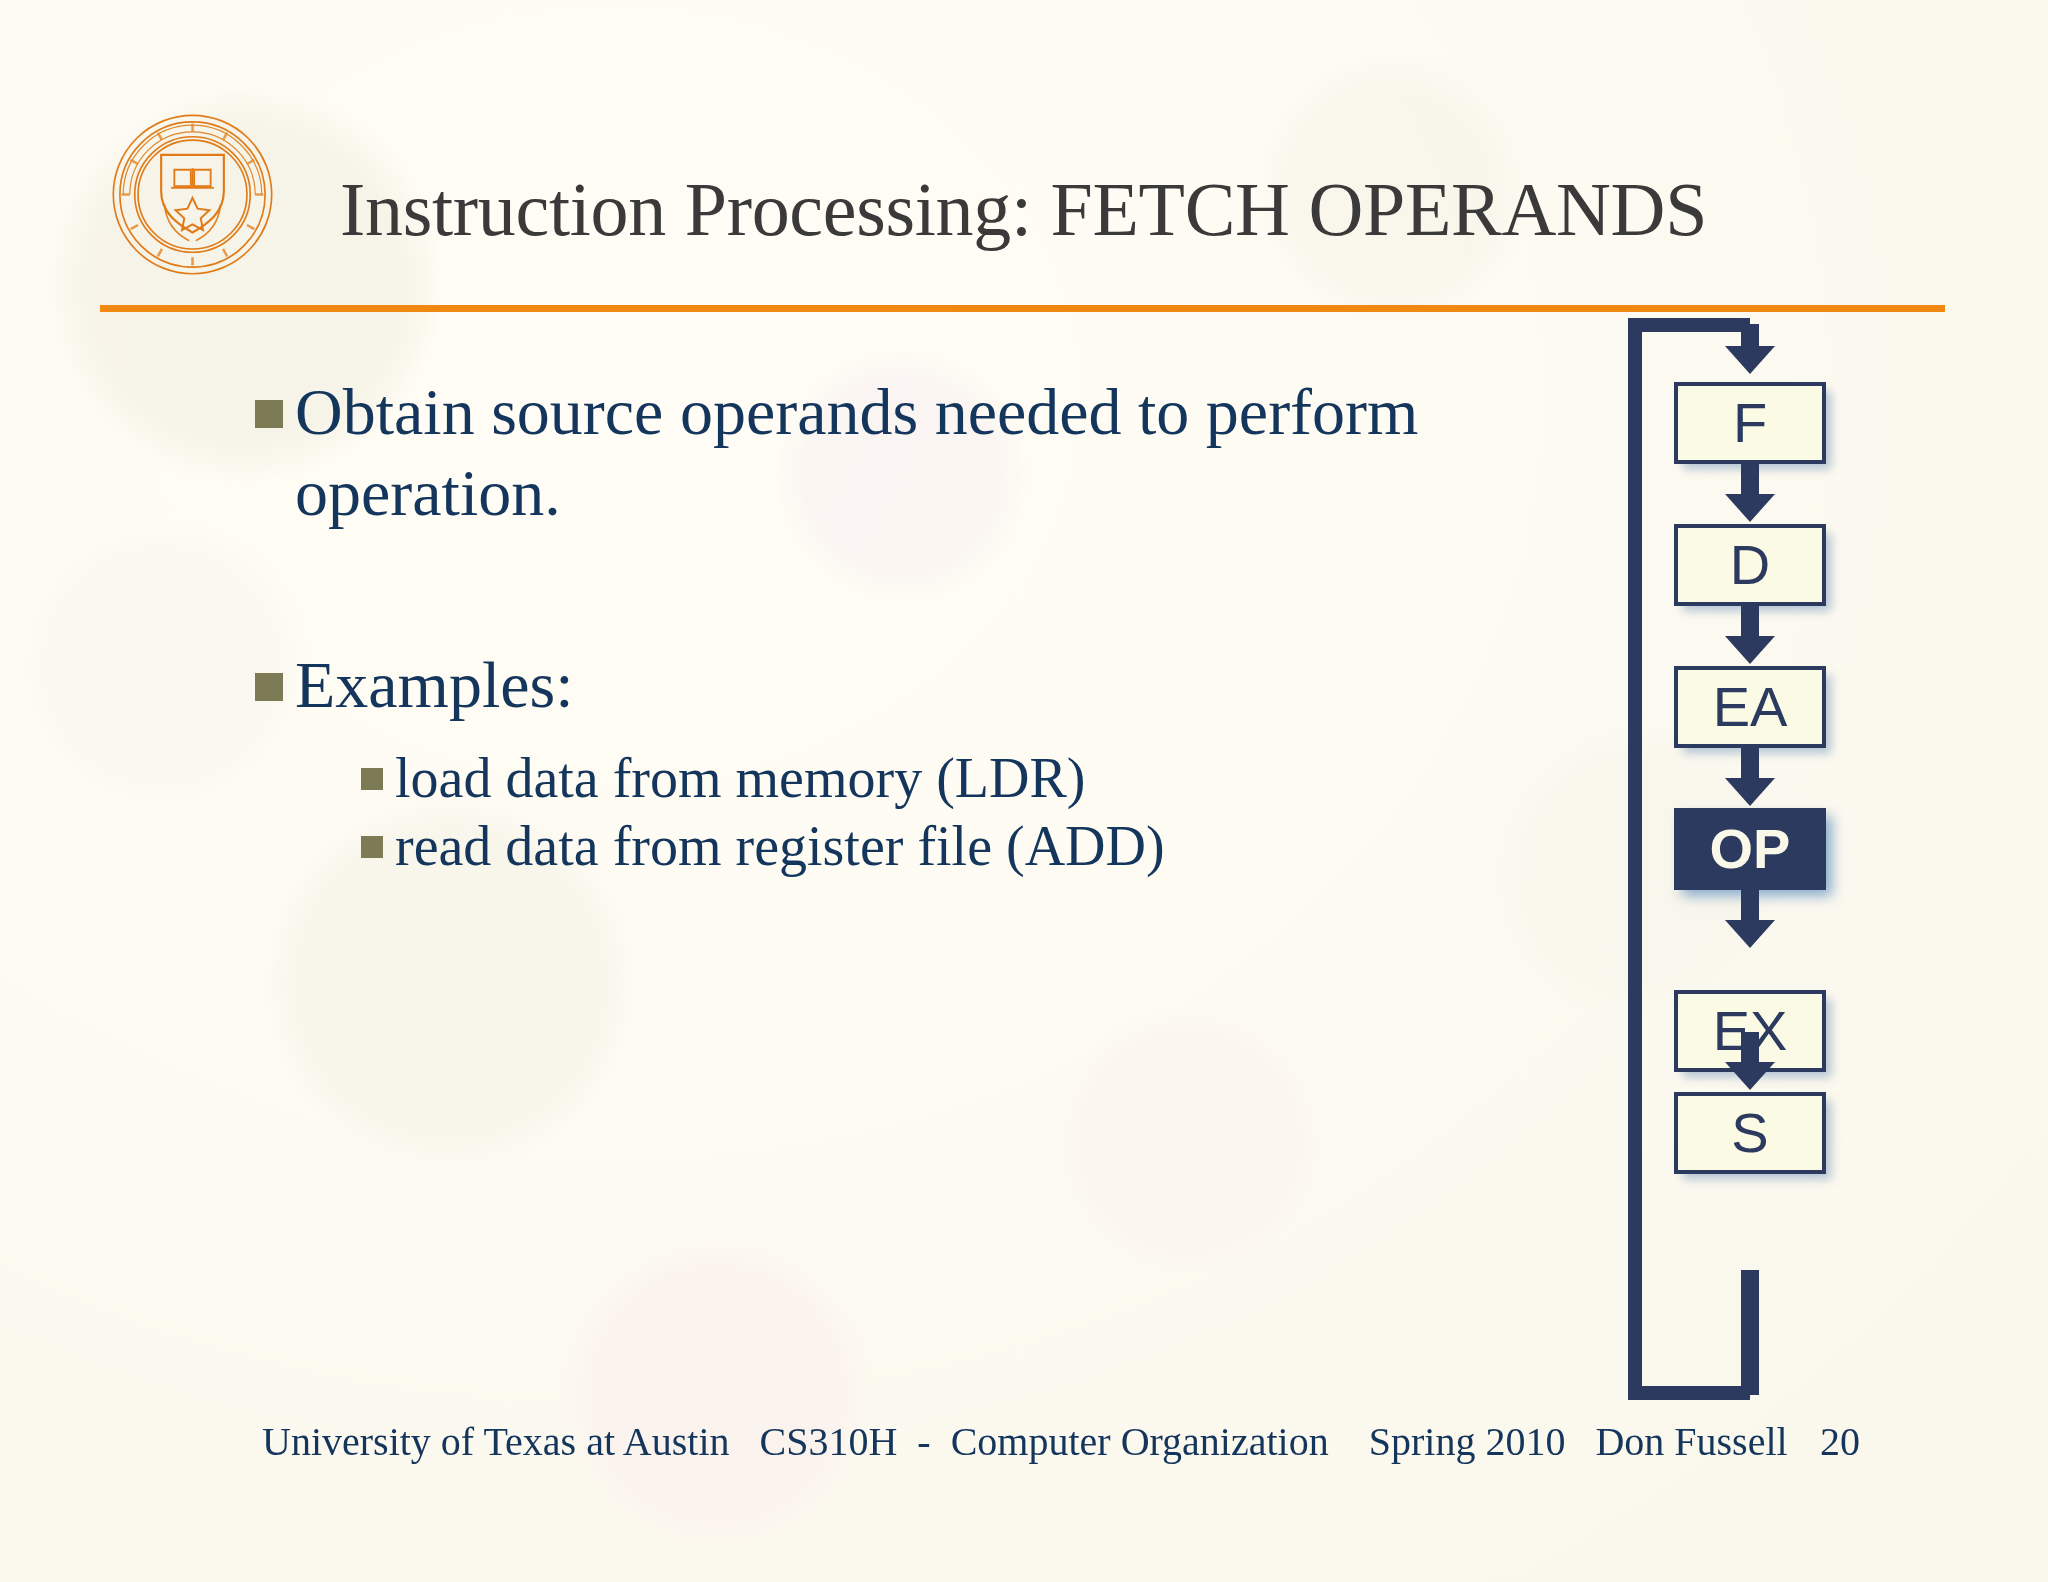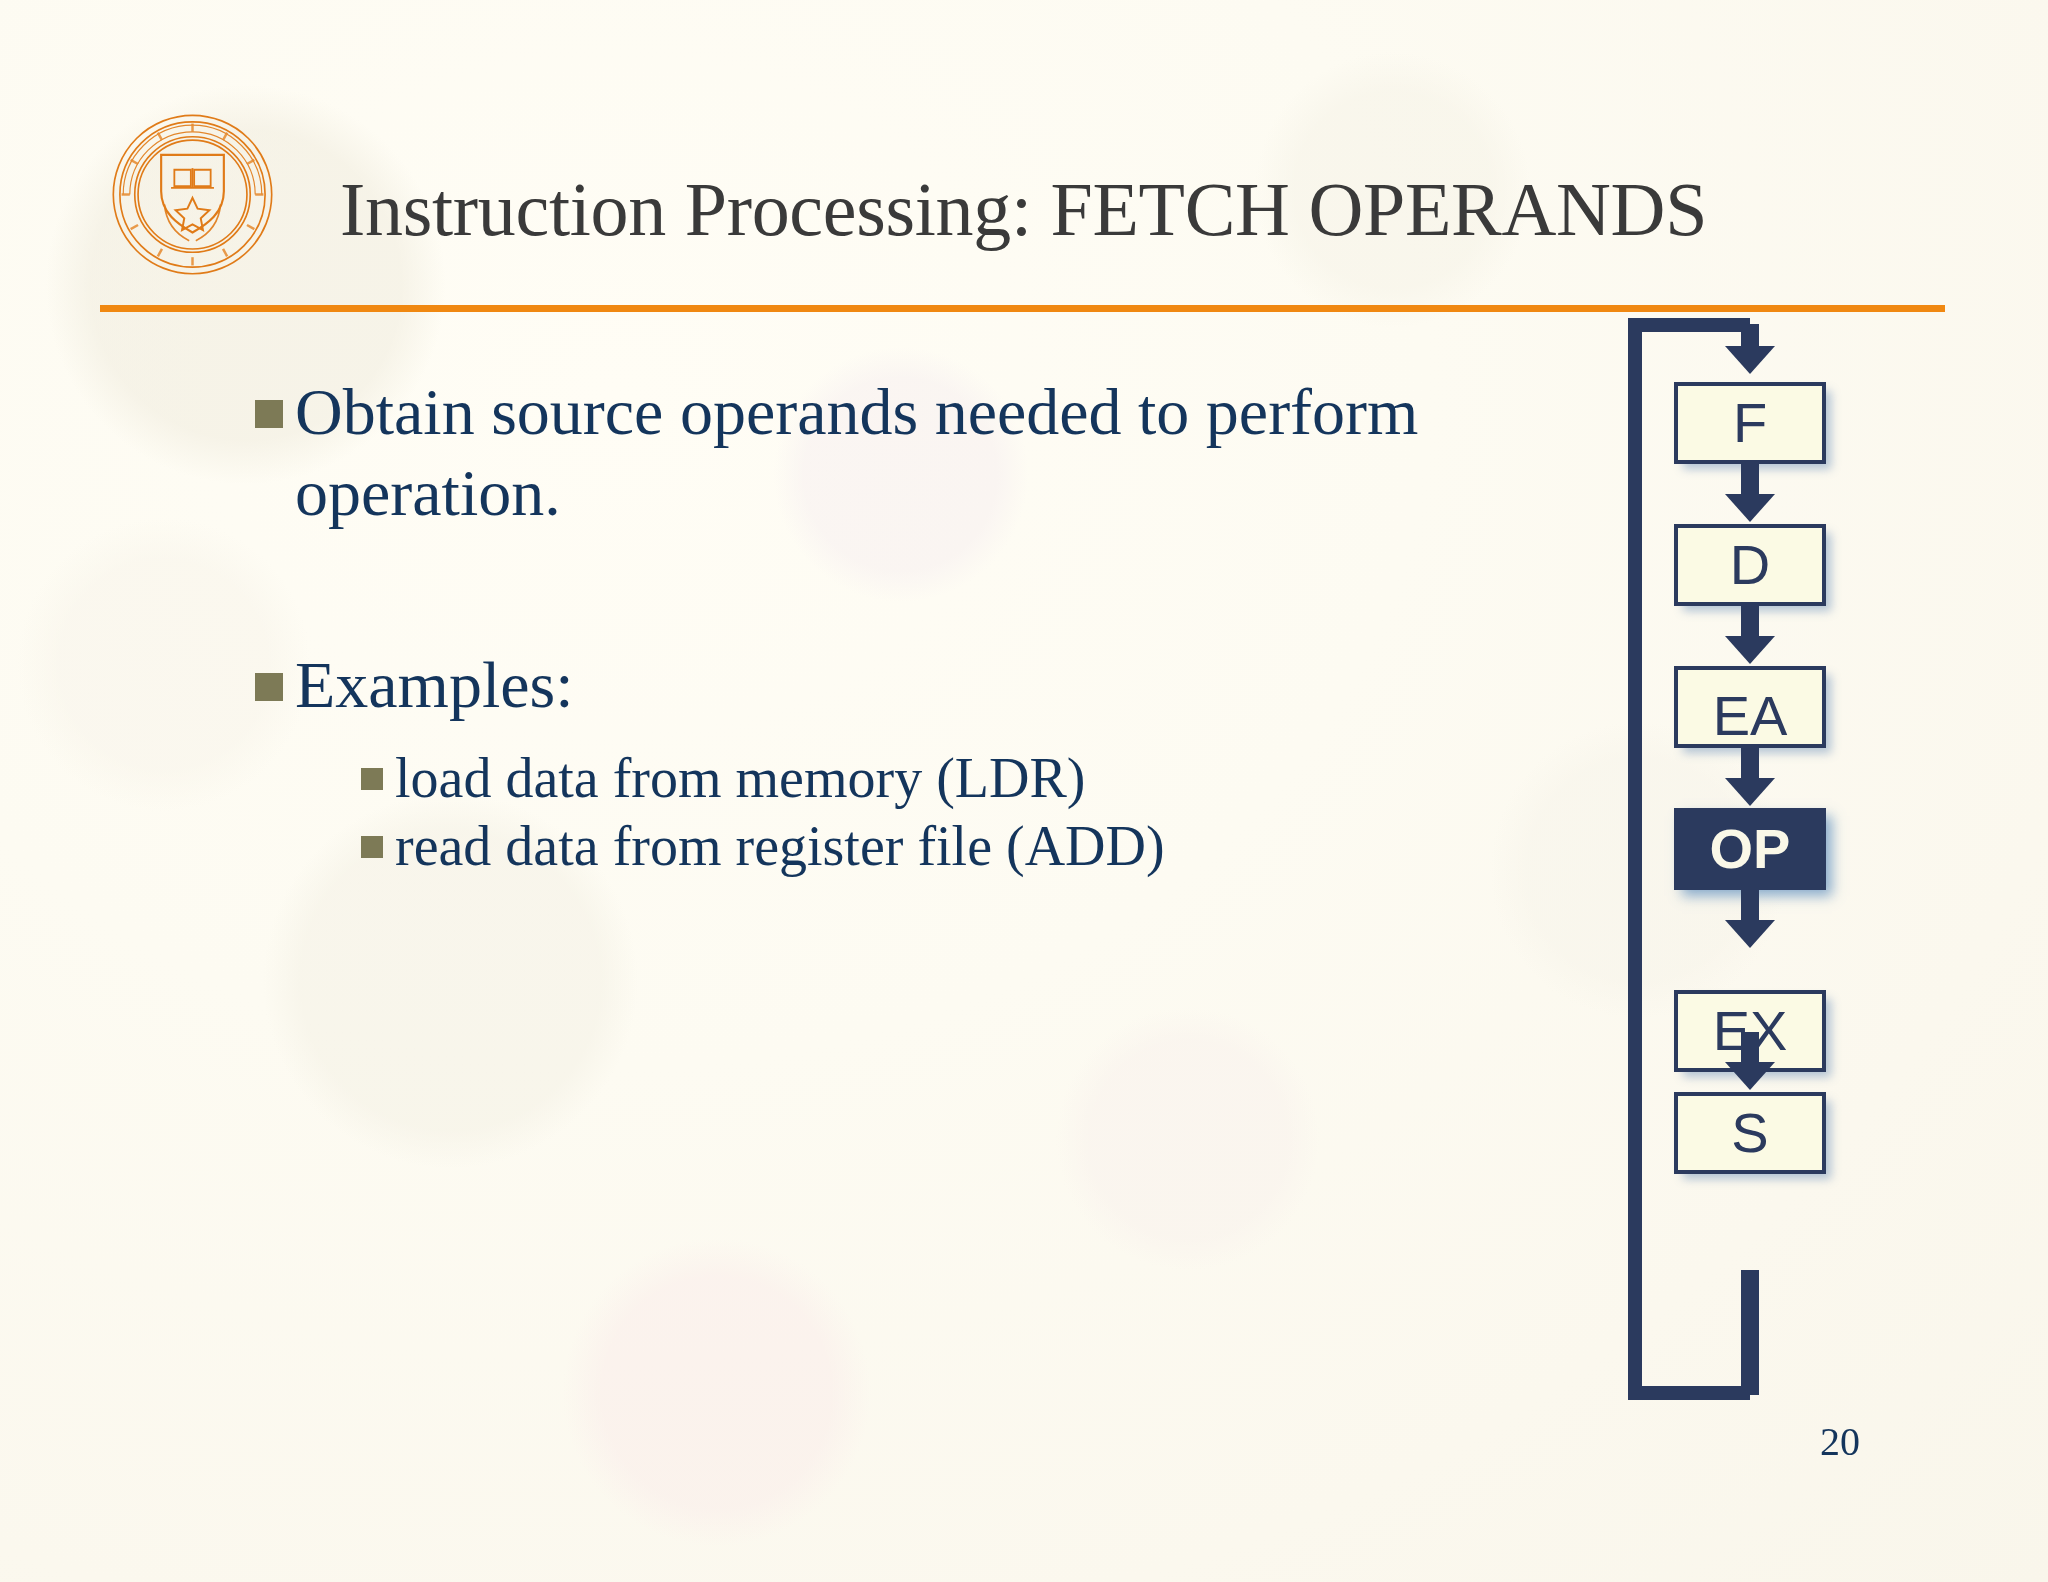--- a/index.html
+++ b/index.html
@@ -325,21 +325,21 @@
     </div>
 
     <div class="arrow" style="top:146px; height:32px;"></div>
 
     <div class="stage-box" style="top:206px;">
       <span>D</span>
     </div>
 
     <div class="arrow" style="top:288px; height:32px;"></div>
 
-    <div class="stage-box" style="top:348px;align-items:flex-end;">
+    <div class="stage-box" style="top:348px;">
       <span>EA</span>
     </div>
 
     <div class="arrow" style="top:430px; height:32px;"></div>
 
     <div class="stage-box highlight" style="top:490px;text-align:center;">
       <span>OP</span>
     </div>
 
     <div class="arrow" style="top:572px; height:32px;"></div>
@@ -350,16 +350,17 @@
 
     <div class="arrow" style="top:714px; height:32px;"></div>
 
     <div class="stage-box" style="top:774px;">
       <span>S</span>
     </div>
 
   </div>
 
   <div id="footer">
+    <span id="footer-text">University of Texas at Austin   CS310H  -  Computer Organization    Spring 2010   Don Fussell</span>
     <span id="footer-page">20</span>
   </div>
 
 </div>
 
 </body></html>

